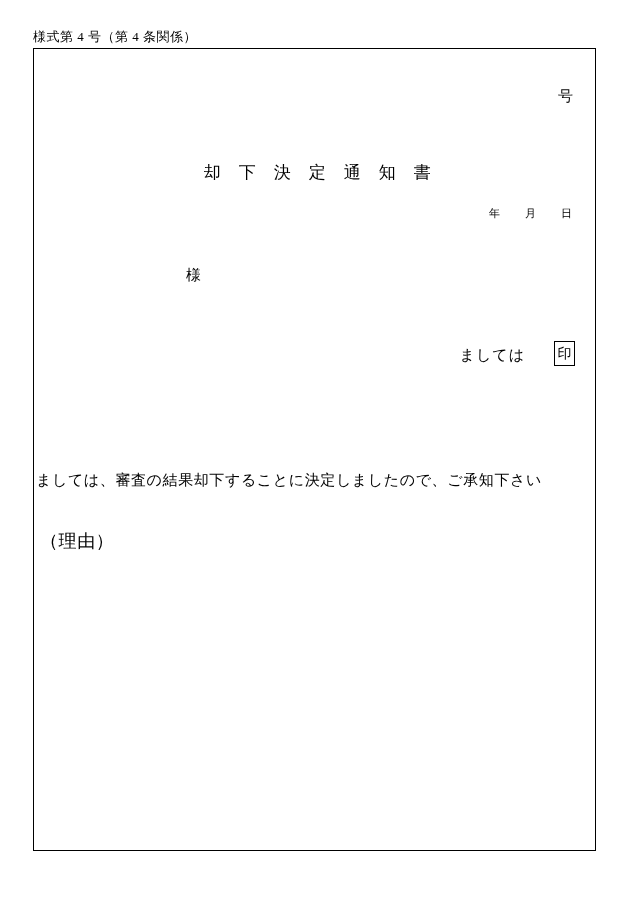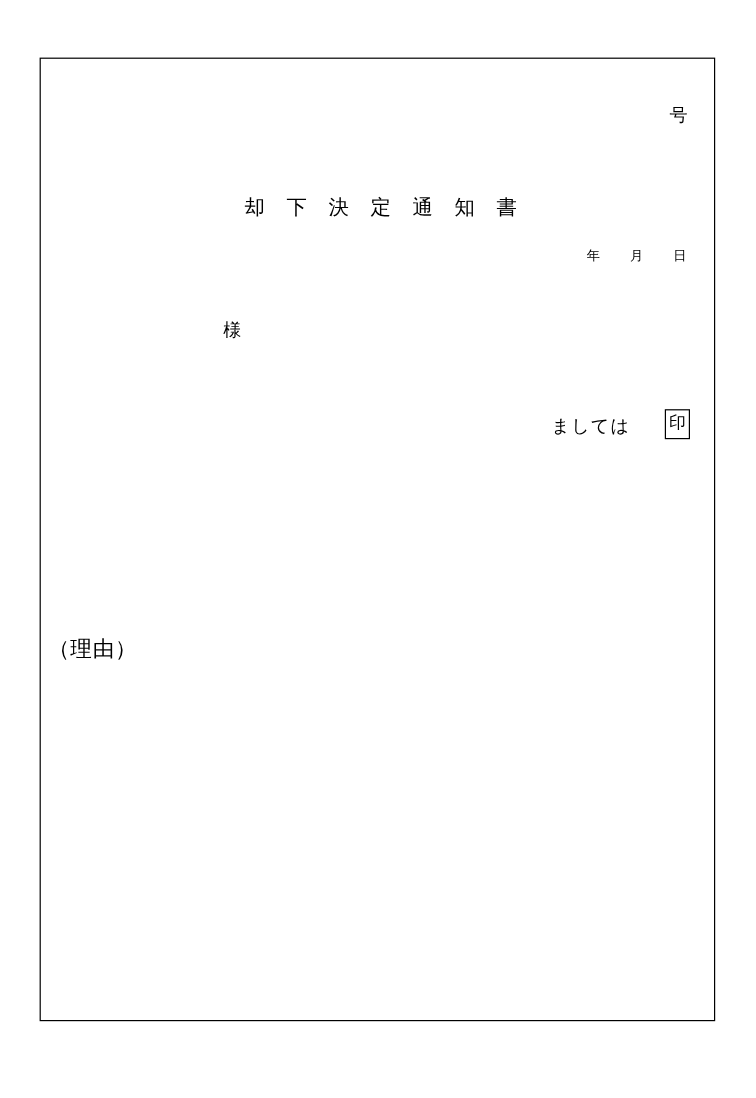--- a/index.html
+++ b/index.html
@@ -125,39 +125,41 @@
     right: 6px;
     top: 520px;
     bottom: 6px;
   }
 </style>
 </head>
 <body>
 
 <div class="page">
 
+  <div class="form-number">様式第 4 号（第 4 条関係）</div>
 
   <div class="doc-frame">
     <div class="inner">
 
       <div class="doc-number">号</div>
 
       <div class="doc-title">
         <span>却　下　決　定　通　知　書</span>
       </div>
 
       <div class="date-line">年　　月　　日</div>
 
       <div class="addressee">様</div>
 
       <div class="issuer">ましては</div>
 
       <div class="seal-box">印</div>
 
 
+      <div class="body-line-2">ましては、審査の結果却下することに決定しましたので、ご承知下さい</div>
 
       <div class="reason">（理由）</div>
 
       <div class="blank-area"></div>
 
     </div>
   </div>
 
 </div>
 

